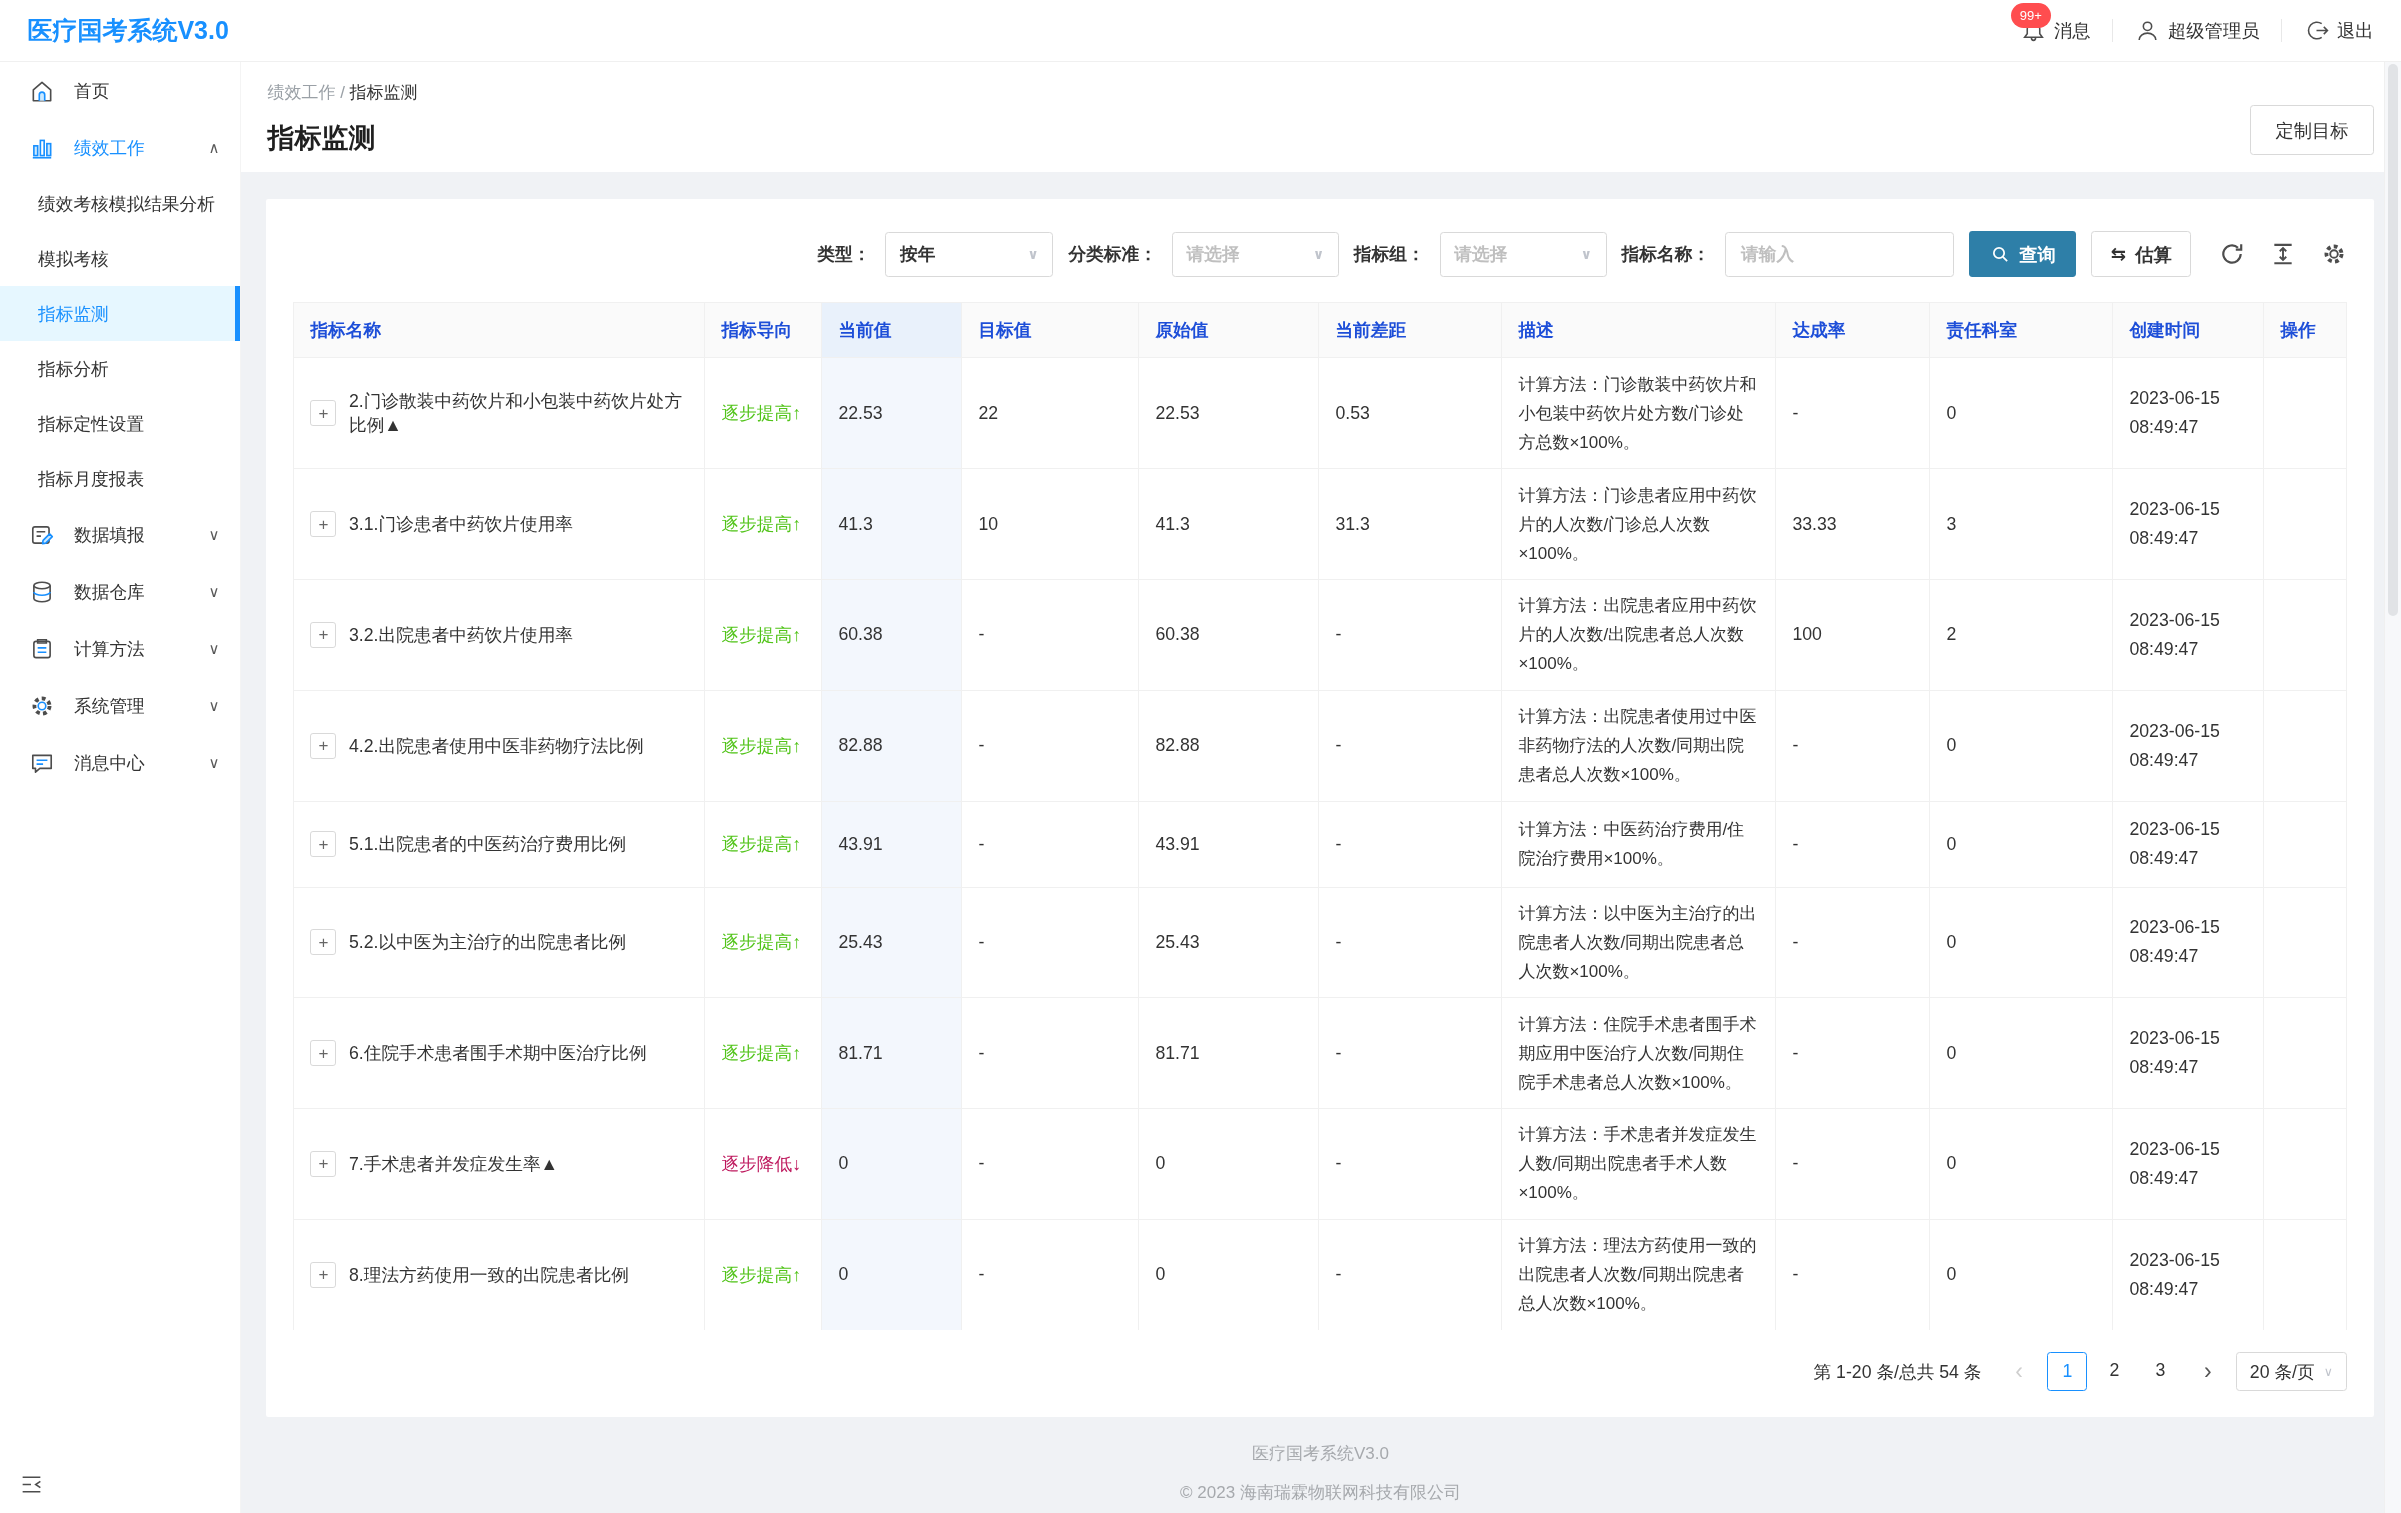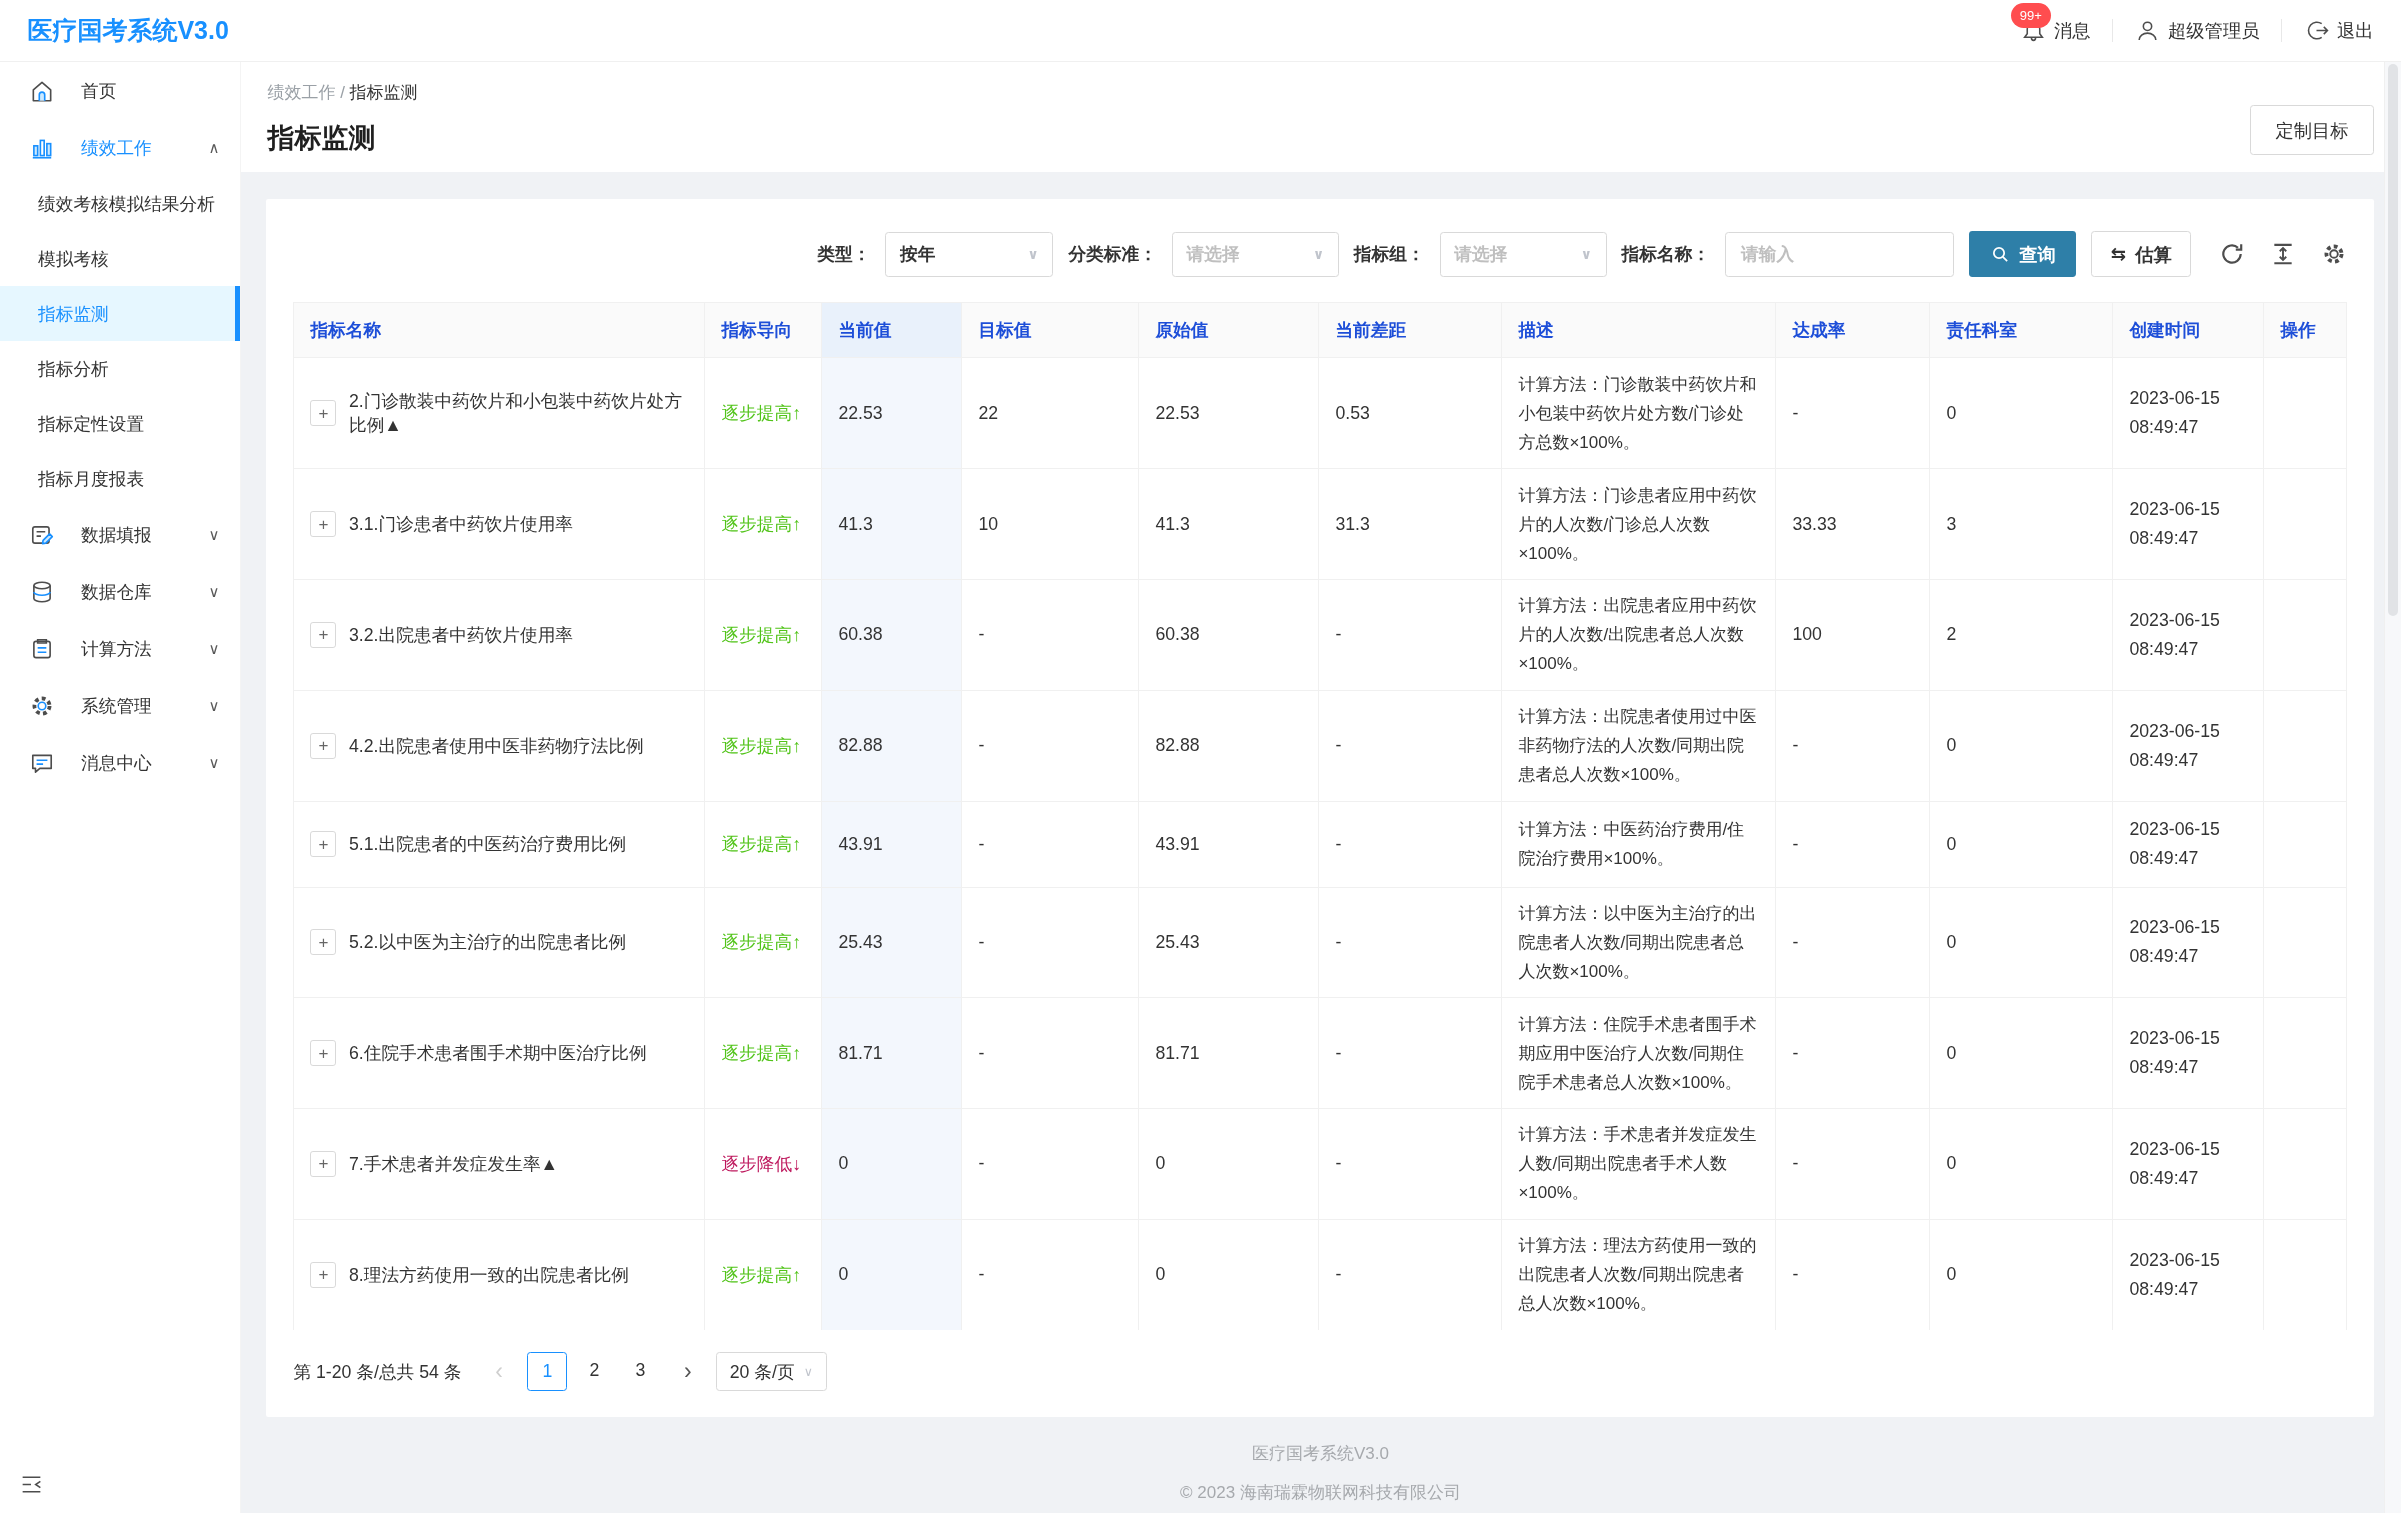--- a/index.html
+++ b/index.html
@@ -16,21 +16,21 @@
   .logo{font-size:25px;font-weight:bold;color:#1890ff;}
   .tb-right{display:flex;align-items:center;gap:22px;font-size:18.3px;color:#333;}
   .tb-group{display:flex;align-items:center;gap:8px;position:relative;cursor:pointer;}
   .tb-icon{width:25px;height:25px;display:inline-block;}
   .badge{position:absolute;left:-10.3px;top:-15px;background:#ff4d4f;color:#fff;font-size:13px;
     line-height:15.4px;padding:4.6px 9.1px;border-radius:17px;white-space:nowrap;}
   .tb-divider{width:0.6px;height:23px;background:#e8e8e8;}
   
   .sidebar{position:absolute;left:0;top:62px;width:240px;bottom:0;background:#fff;z-index:20;
     border-right:0.6px solid #f4f4f4;}
-  .mi{height:57px;display:flex;align-items:center;padding:0 20.6px 0 29px;gap:26px;font-size:17.7px;
+  .mi{height:57px;display:flex;align-items:center;padding:0 20.6px 0 29px;gap:19px;font-size:17.7px;
     color:#333;cursor:pointer;}
   .mi .micon{width:26px;height:26px;flex:0 0 26px;}
   .mi .caret{margin-left:auto;font-size:15px;color:#595959;}
   .mi.blue{color:#1890ff;}
   .sub{height:55px;display:flex;align-items:center;padding-left:38px;font-size:17.7px;color:#333;cursor:pointer;}
   .sub.active{background:#e6f7ff;color:#1890ff;border-right:5.1px solid #1890ff;}
   .collapse-btn{position:absolute;left:19.4px;bottom:16px;width:25px;height:25px;cursor:pointer;}
   
   .main{position:absolute;left:240px;top:62px;right:0;bottom:0;}
   .page-header{background:#fff;height:110px;position:relative;padding:0 27.4px;}
@@ -74,21 +74,21 @@
   td.desc{font-size:17px;line-height:29px;}
   td.created{line-height:29px;}
   .namecell{display:flex;align-items:center;gap:12.6px;}
   .expand{width:24px;height:24px;flex:0 0 24px;border:0.6px solid #d9d9d9;border-radius:2.9px;background:#fff;
     display:flex;align-items:center;justify-content:center;font-size:17px;color:#666;line-height:1;cursor:pointer;}
   
   .page-scrollbar{position:absolute;right:0;top:62px;bottom:0;width:16px;background:#f7f8fa;
     border-left:0.6px solid #f0f0f0;z-index:40;}
   .page-scrollbar .thumb{position:absolute;top:2.3px;left:2.9px;width:10.3px;height:38%;background:#e1e3e6;border-radius:5.7px;}
   
-  .pagination{display:flex;align-items:center;gap:11.4px;padding-top:22px;
+  .pagination{display:flex;justify-content:flex-end;align-items:center;gap:11.4px;padding-top:22px;
     font-size:17.7px;color:#333;}
   .pg-total{margin-right:9.1px;}
   .pg-arrow{width:34px;height:37px;display:flex;align-items:center;justify-content:center;font-size:23px;cursor:pointer;}
   .pg-prev{color:#cfcfcf;}
   .pg-next{color:#555;}
   .pg-page{min-width:38px;height:37px;display:flex;align-items:center;justify-content:center;
     border-radius:3.4px;cursor:pointer;background:#fff;}
   .pg-page.active{border:0.6px solid #1890ff;color:#1890ff;}
   .pg-size{height:37px;border:0.6px solid #d9d9d9;border-radius:3.4px;display:flex;align-items:center;
     padding:0 12.6px;gap:9.1px;cursor:pointer;}

